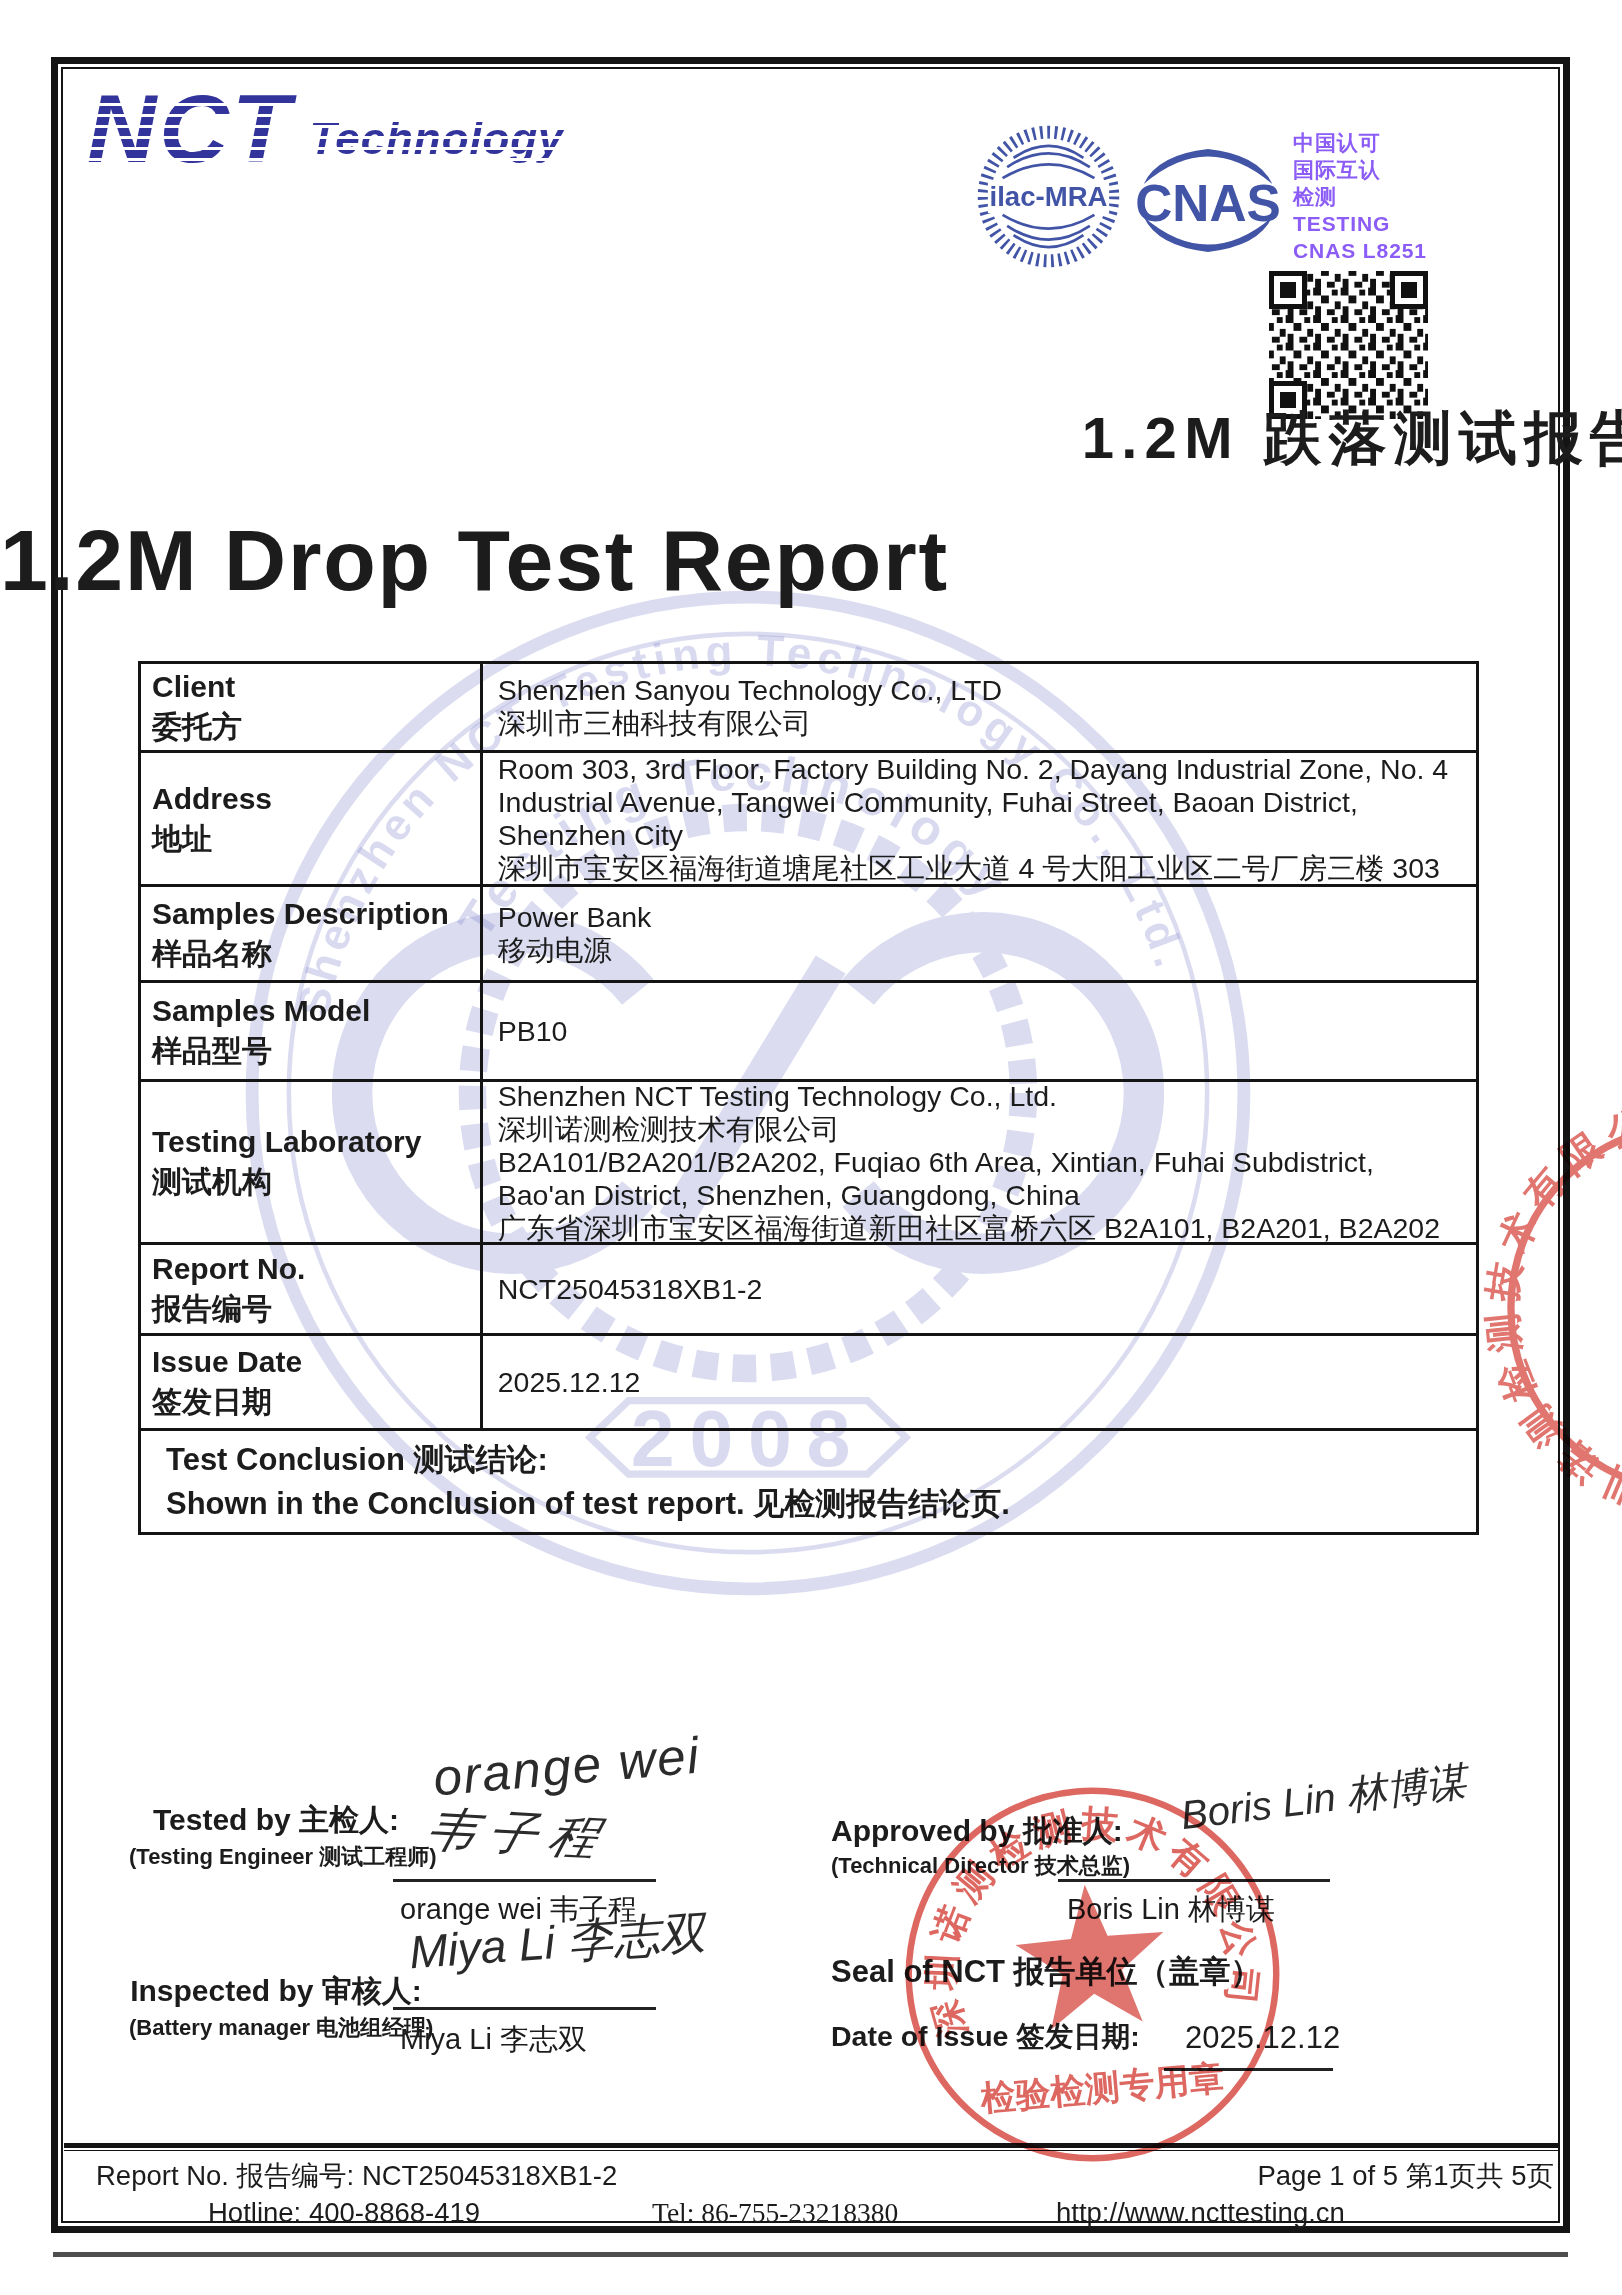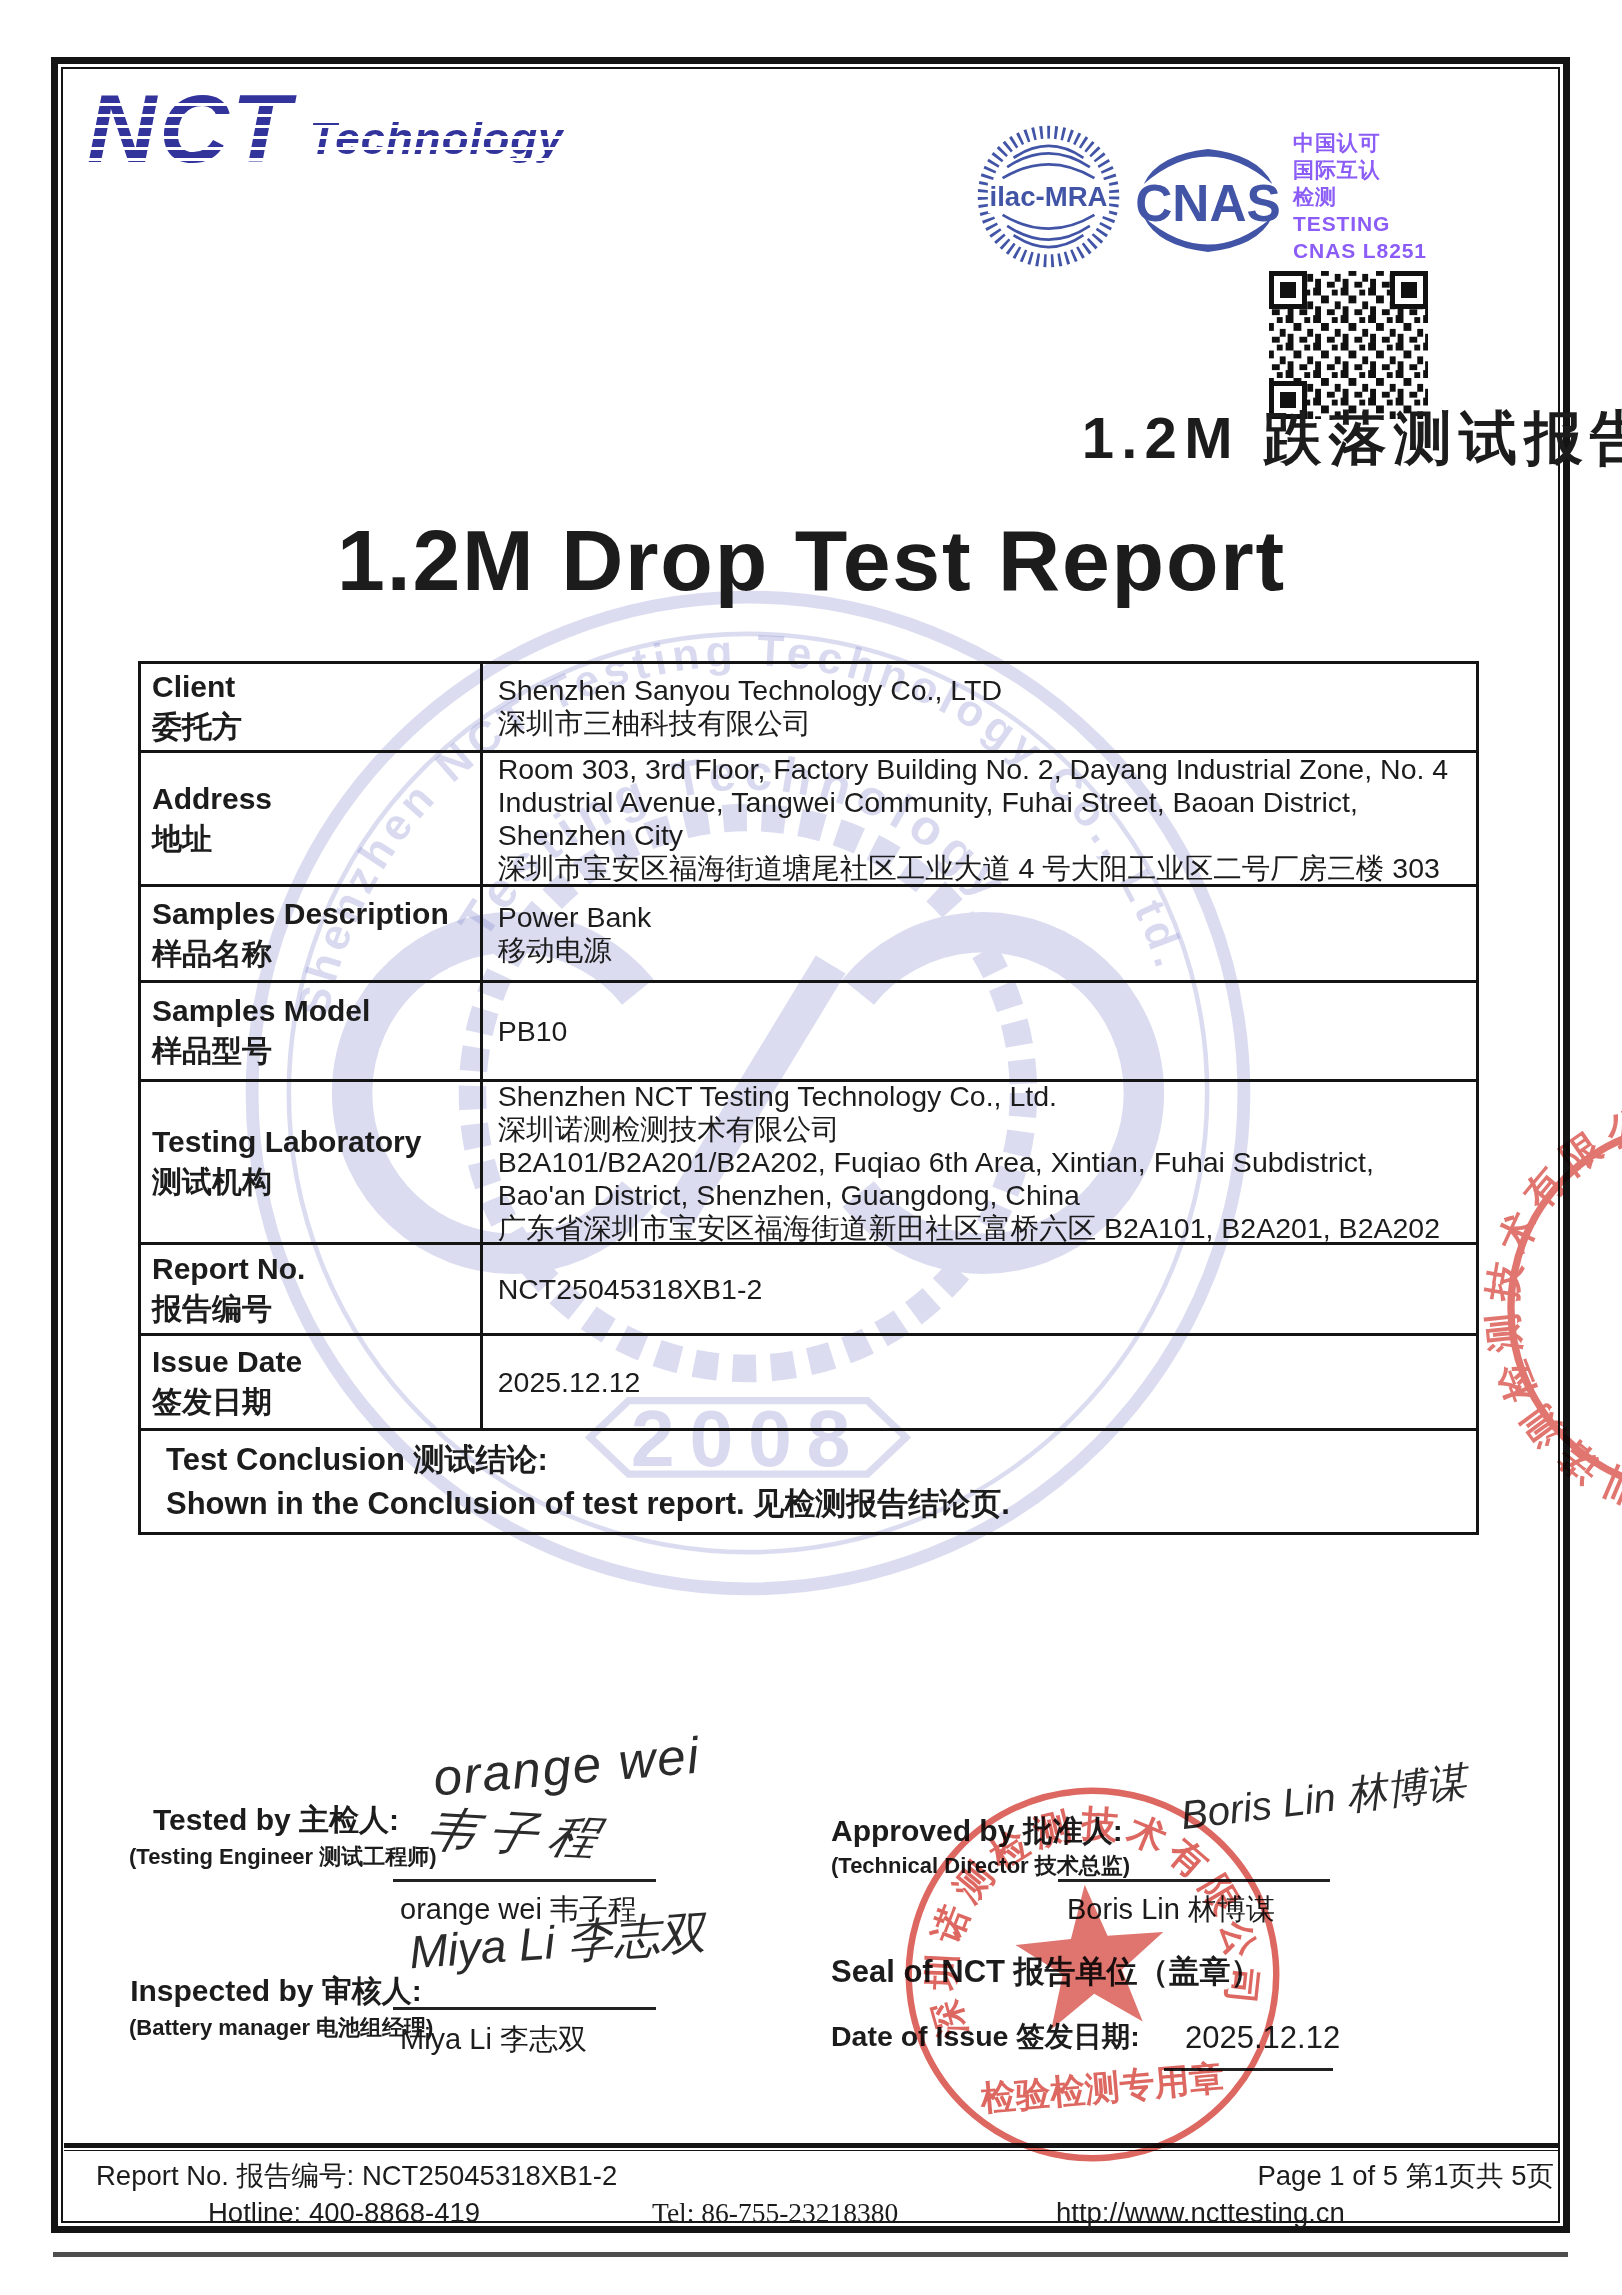--- a/index.html
+++ b/index.html
@@ -20,21 +20,21 @@
   .brand .stripes{position:absolute;inset:-3.7px -7.3px;pointer-events:none;
       background:repeating-linear-gradient(180deg,rgba(255,255,255,0) 0 8.3px,#ffffff 8.3px 11px);}
 
   .acc-text{position:absolute;left:1293px;top:129px;z-index:4;color:#8b5cf6;font-weight:700;
             font-size:21px;line-height:27px;letter-spacing:0.9px;}
   .logo{position:absolute;z-index:4;}
 
   
   .title-zh{position:absolute;left:0;top:400px;width:100%;text-align:right;
             font-size:58px;font-weight:800;letter-spacing:7.3px;z-index:4;padding-left:32px;}
-  .title-en{position:absolute;left:0;top:511px;width:100%;text-align:center;
+  .title-en{position:absolute;left:0;top:511px;width:100%;text-align:left;
             font-size:86px;font-weight:800;letter-spacing:1.8px;z-index:4;}
 
   
   .info-table{position:absolute;left:138px;top:661px;width:1341px;z-index:4;
               border:3.7px solid #141414;box-sizing:border-box;}
   .t-row{display:flex;border-bottom:3.7px solid #141414;box-sizing:border-box;}
   .t-row:last-child{border-bottom:none;}
   .t-label{width:342px;box-sizing:border-box;border-right:3.7px solid #141414;
            display:flex;flex-direction:column;justify-content:center;padding:5.5px 5.5px 5.5px 11px;}
   .t-label div{font-weight:700;font-size:30px;line-height:40px;white-space:nowrap;}

